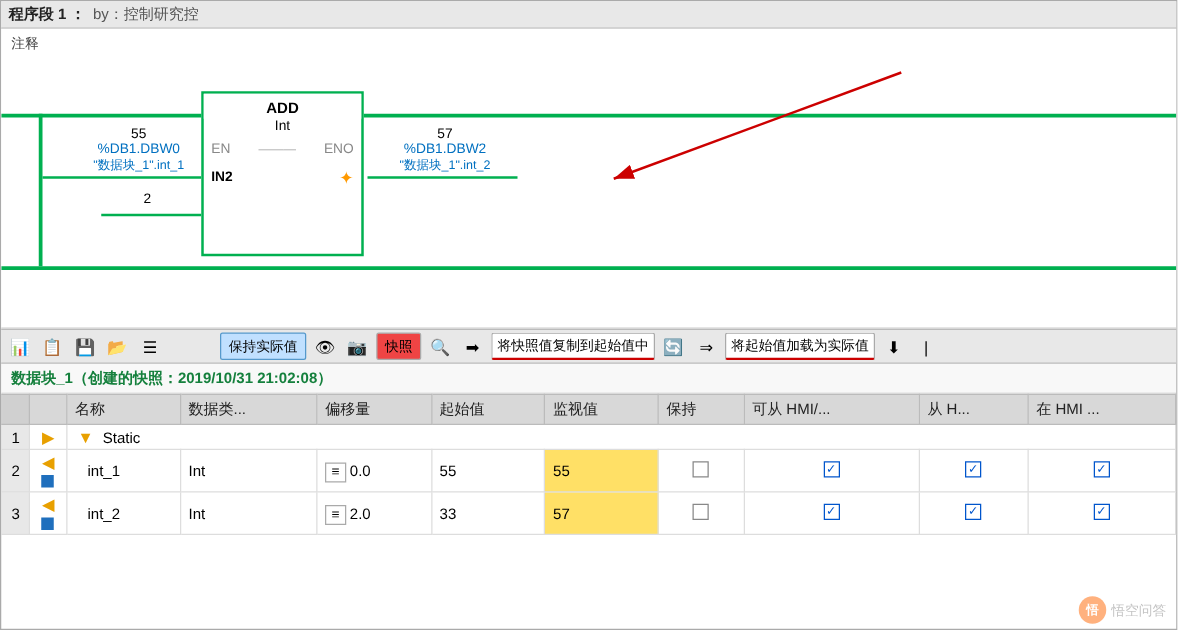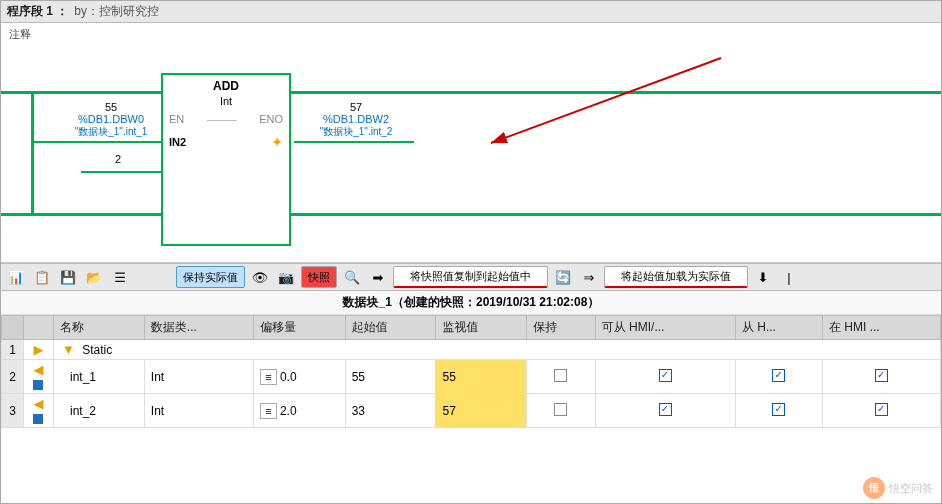--- a/index.html
+++ b/index.html
@@ -85,21 +85,21 @@
       height: 122px;
       background: #00b050;
     }
 
     
     .add-block {
       position: absolute;
       top: 50px;
       left: 160px;
       width: 130px;
-      height: 173px;
+      height: 132px;
       border: 2px solid #00b050;
       background: #fff;
       display: flex;
       flex-direction: column;
       align-items: center;
     }
     .add-block-header {
       background: #fff;
       text-align: center;
       padding: 4px 0 2px;
@@ -251,21 +251,21 @@
       font-size: 11px;
       white-space: nowrap;
     }
     .toolbar-text-btn.active {
       background: #c0e0ff;
       border-color: #5599cc;
       margin-left: 41px;
     }
     .toolbar-action {
       height: 22px;
-      padding: 0 16px;
+      padding: 0 4px;
       display: flex;
       align-items: center;
       cursor: pointer;
       border: 1px solid #aaa;
       border-radius: 2px;
       background: #fff;
       font-size: 11px;
       white-space: nowrap;
       color: #000;
     }
@@ -277,24 +277,23 @@
     .table-area {
       flex: 1;
       overflow: hidden;
       display: flex;
       flex-direction: column;
     }
     .table-title {
       padding: 3px 8px;
       font-size: 12px;
       font-weight: bold;
-      color: #000000;
+      color: #15803d;
       background: #f8f8f8;
       border-bottom: 1px solid #ddd;
-      text-align: center;
     }
     .data-table {
       width: 100%;
       border-collapse: collapse;
       font-size: 12px;
     }
     .data-table th {
       background: #d8d8d8;
       border: 1px solid #bbb;
       padding: 3px 6px;

